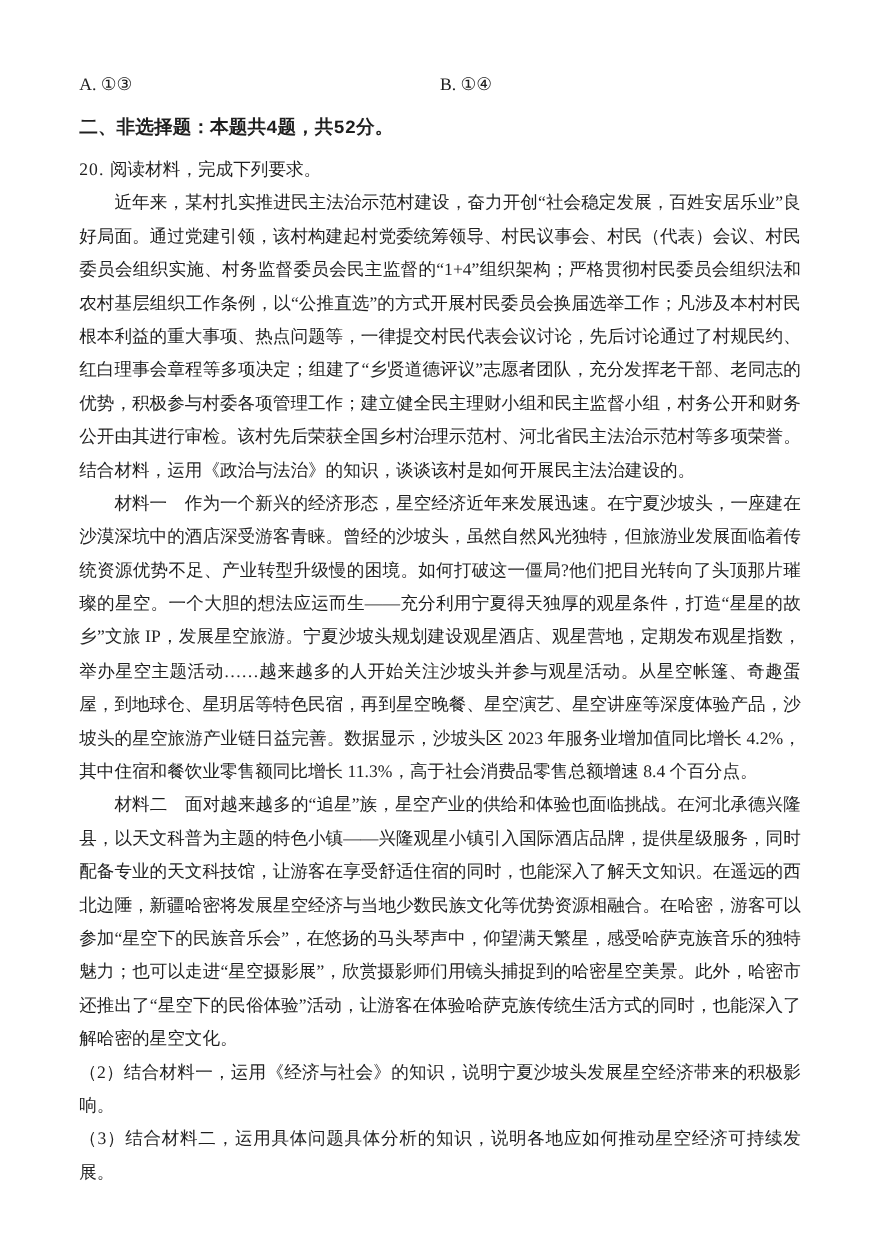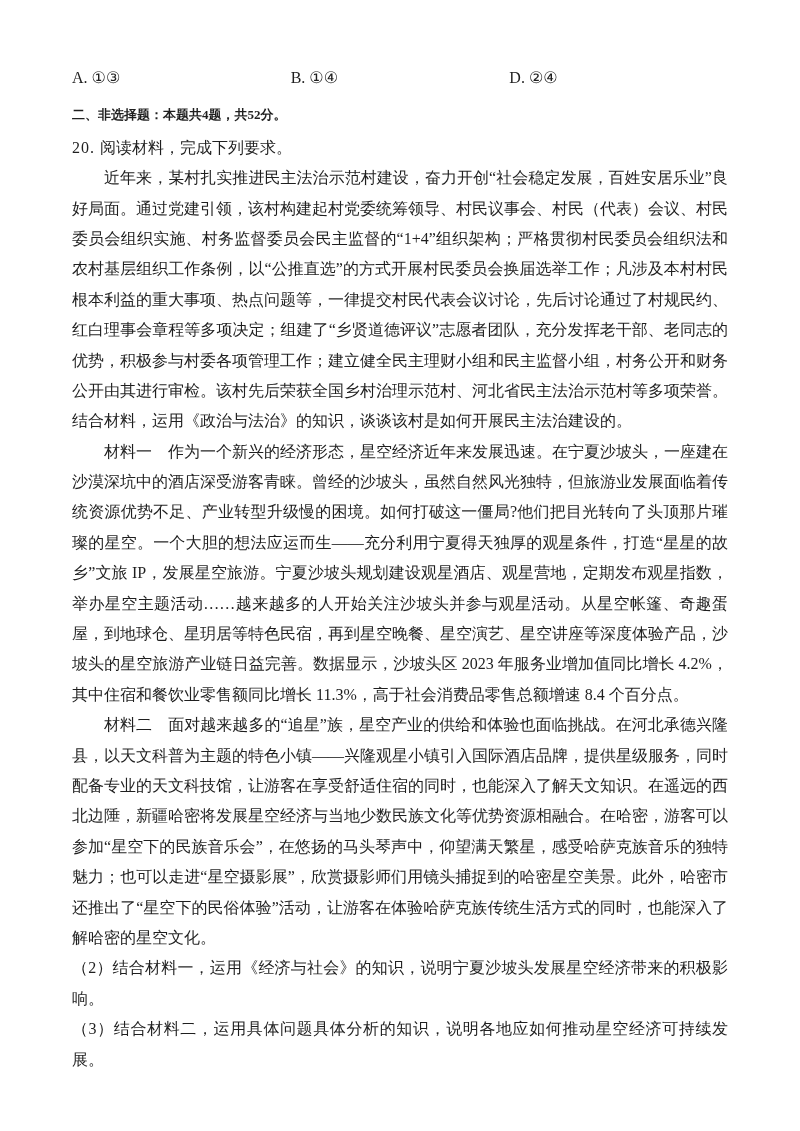--- a/index.html
+++ b/index.html
@@ -28,24 +28,24 @@
     width: 100%;
     margin-bottom: 6px;
   }
   .options-row .opt {
     flex: 1 1 25%;
     text-align: left;
     white-space: nowrap;
   }
   .section-heading {
     font-weight: bold;
-    font-size: 13px;
+    font-size: 17px;
     margin: 4px 0 6px 0;
     line-height: 1.8;
-    font-family: Liberation Serif, serif;
+    font-family: Liberation Mono, monospace;
   }
   p.para {
     margin: 0;
     text-align: justify;
   }
   p.indent {
     text-indent: 2em;
     font-family: Liberation Serif, serif;
   }
   .q-title {
@@ -56,21 +56,20 @@
   }
 </style>
 </head>
 <body>
 
 <div class="page">
 
   <div class="options-row">
     <span class="opt">A. ①③</span>
     <span class="opt">B. ①④</span>
-    <span class="opt">D. ②④</span>
   </div>
 
   <h2 class="section-heading">二、非选择题：本题共4题，共52分。</h2>
 
   <p class="para q-title"><span class="q-num">20. </span><span>阅读材料，完成下列要求。</span></p>
 
   <p class="para indent">近年来，某村扎实推进民主法治示范村建设，奋力开创“社会稳定发展，百姓安居乐业”良好局面。通过党建引领，该村构建起村党委统筹领导、村民议事会、村民（代表）会议、村民委员会组织实施、村务监督委员会民主监督的“1+4”组织架构；严格贯彻村民委员会组织法和农村基层组织工作条例，以“公推直选”的方式开展村民委员会换届选举工作；凡涉及本村村民根本利益的重大事项、热点问题等，一律提交村民代表会议讨论，先后讨论通过了村规民约、红白理事会章程等多项决定；组建了“乡贤道德评议”志愿者团队，充分发挥老干部、老同志的优势，积极参与村委各项管理工作；建立健全民主理财小组和民主监督小组，村务公开和财务公开由其进行审检。该村先后荣获全国乡村治理示范村、河北省民主法治示范村等多项荣誉。</p>
 
   <p class="para">结合材料，运用《政治与法治》的知识，谈谈该村是如何开展民主法治建设的。</p>
 

